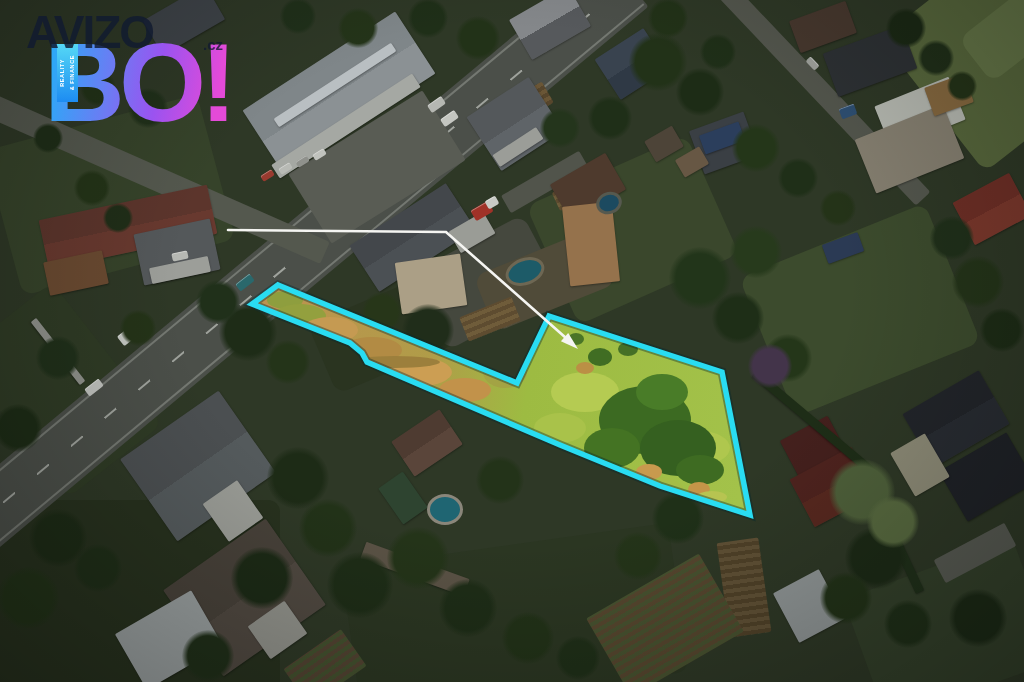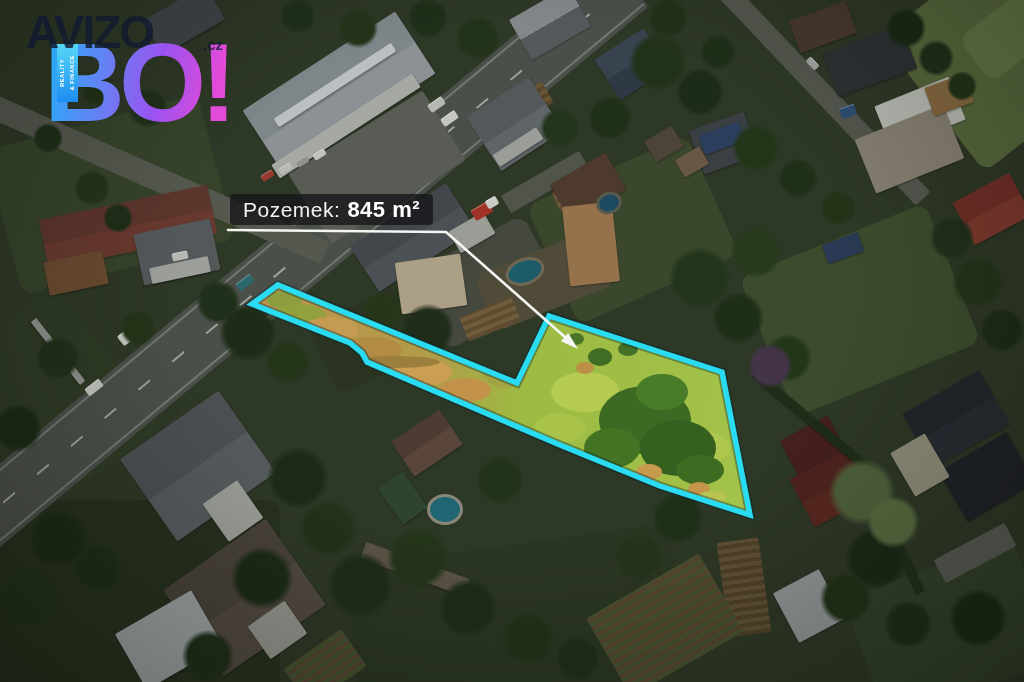--- a/index.html
+++ b/index.html
@@ -256,24 +256,20 @@
           <ellipse cx="585" cy="368" rx="9" ry="6" fill="#bb8f45"></ellipse>
           <ellipse cx="712" cy="497" rx="15" ry="6" fill="#b7c451"></ellipse>
         </g>
     </g>
     <polygon id="plotShadow" points="278,285 517,383 549,316 722,372 750,515 660,486 560,445 367,362 362,353 350,343 252,304" fill="none" stroke="rgba(3,40,48,0.38)" stroke-width="9"></polygon>
     <polygon id="plotOutline" points="278,285 517,383 549,316 722,372 750,515 660,486 560,445 367,362 362,353 350,343 252,304" fill="none" stroke-width="5.5" stroke-linejoin="miter" stroke="#29dcf2"></polygon>
     <polyline id="arrowLine" points="228,230 446,232 566,338" fill="none" stroke-width="2.6" stroke-linecap="round" stroke="#f5f5f2"></polyline>
     <path id="arrowHead" d="M 578,349 L 560.9,341.2 L 568.2,332.9 Z" fill="#f5f5f2"></path>
   </svg>
 
-  <div class="plot-label">
-    <span class="pl-prefix">Pozemek:</span>
-    <span class="pl-value">845 m²</span>
-  </div>
 
   <div class="logo">
     <div class="logo-bo">BO!</div>
     <div class="logo-ribbon">
       <span>REALITY</span>
       <span>&amp; FINANCE</span>
     </div>
     <div class="logo-avizo">AVIZO</div>
     <div class="logo-cz">.cz</div>
   </div>

